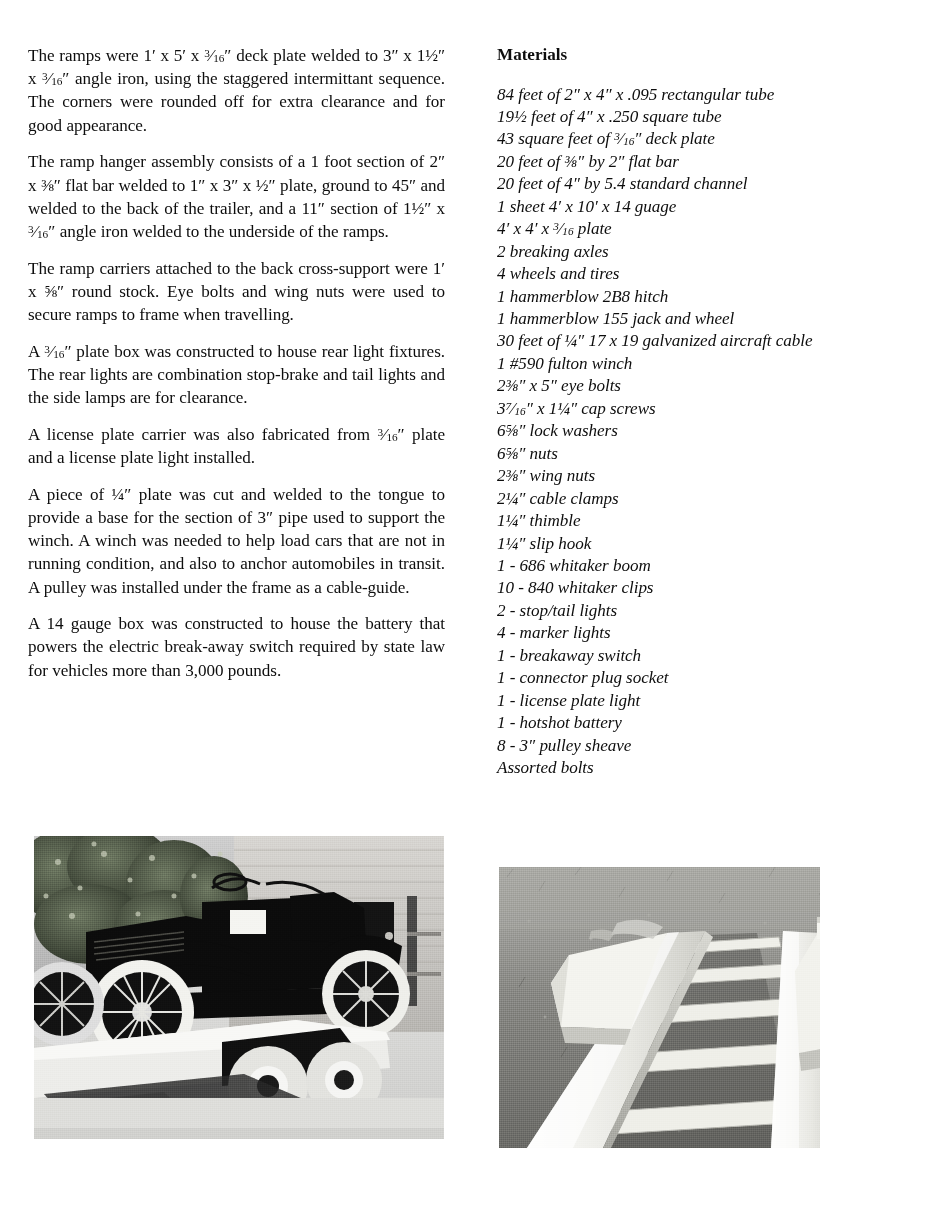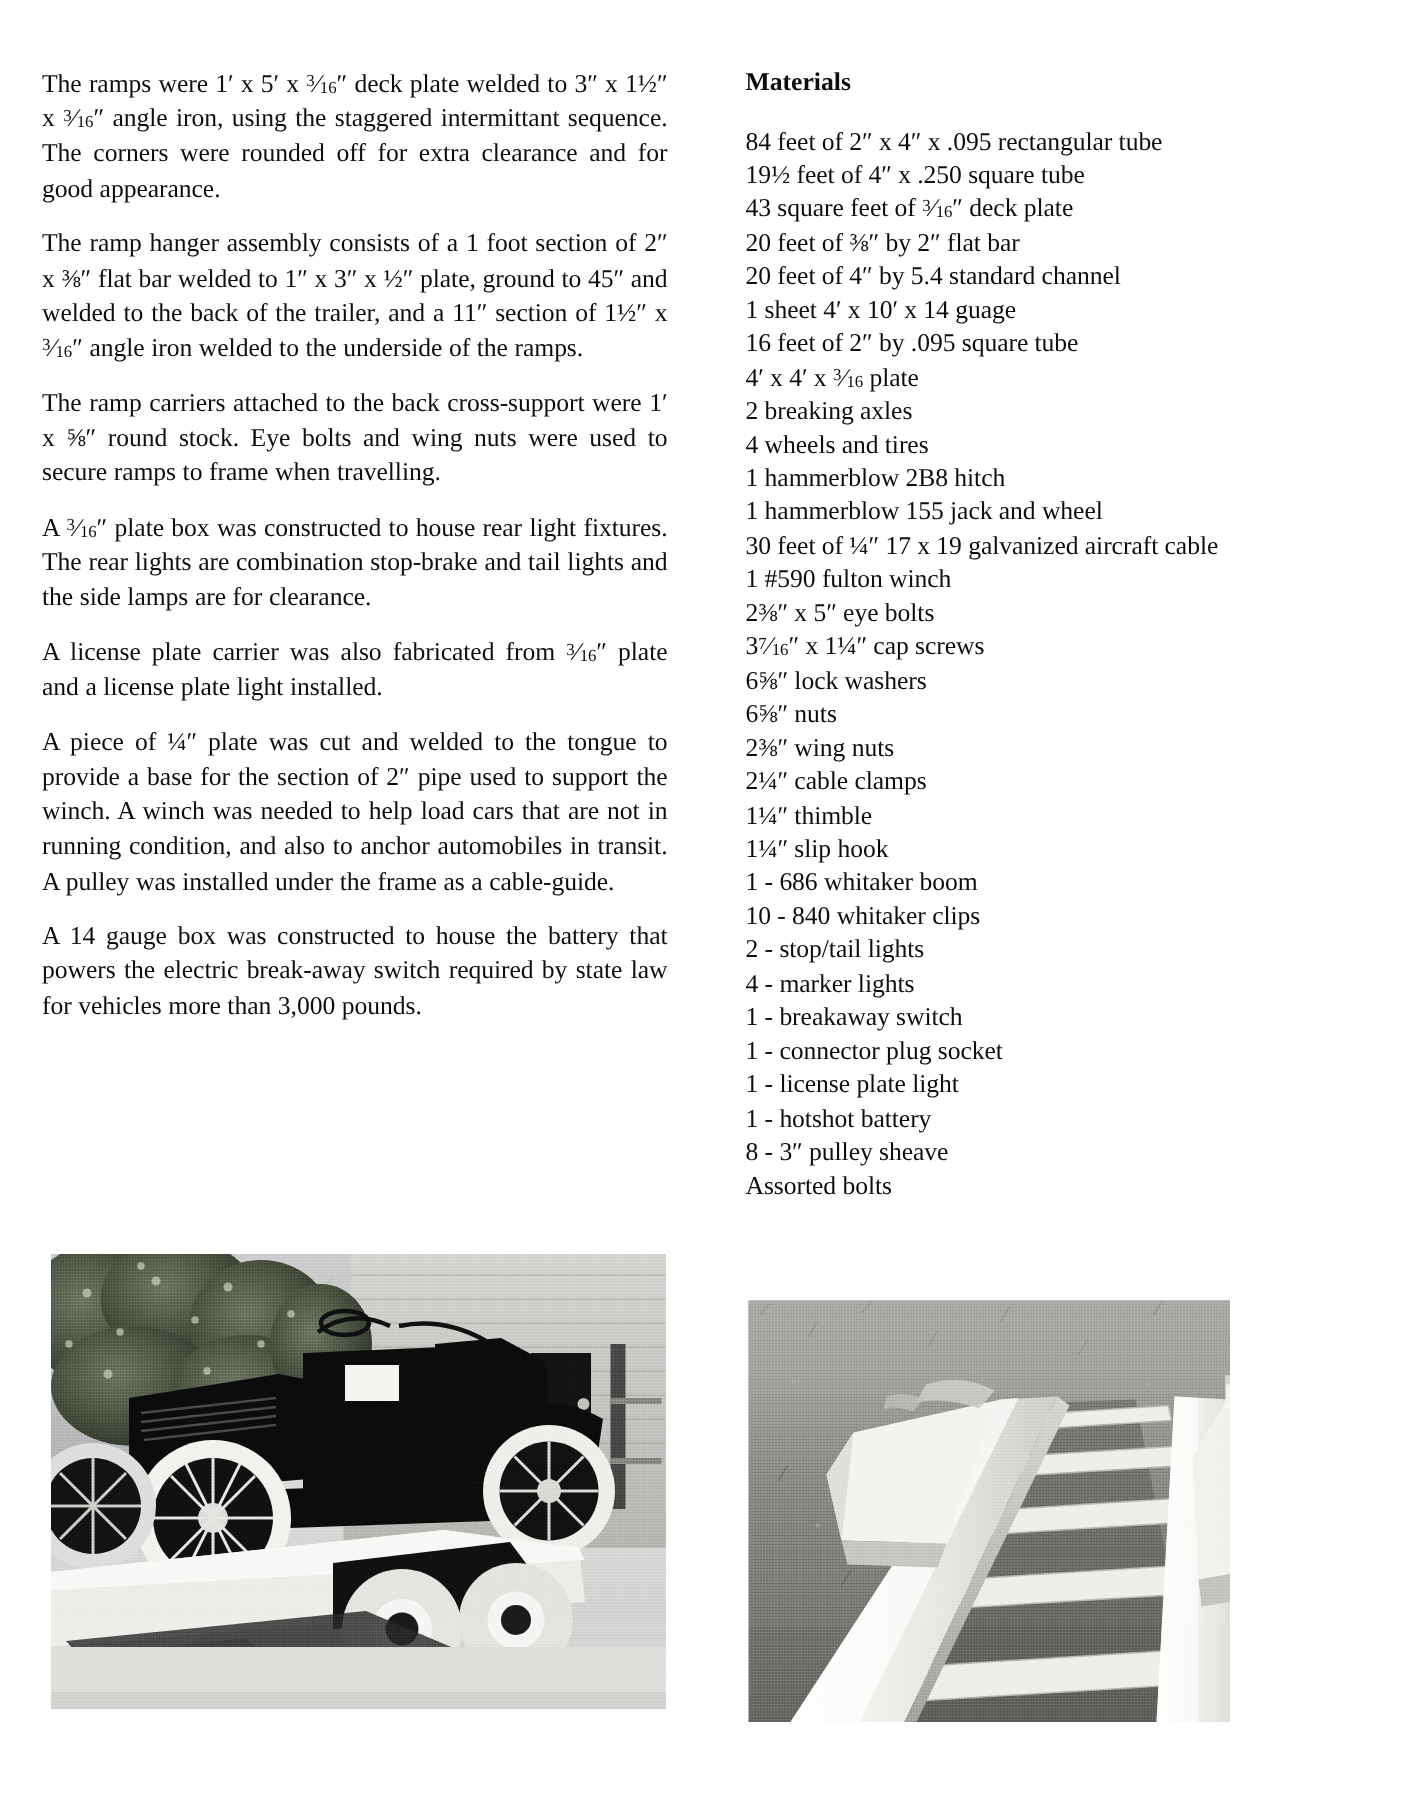--- a/index.html
+++ b/index.html
@@ -52,20 +52,21 @@
   .mat-list {
     list-style: none;
     margin: 0;
     padding: 0;
   }
   .mat-list li {
     font-size: 17.1px;
     line-height: 22.45px;
     white-space: nowrap;
     letter-spacing: -0.05px;
+    font-style: italic;
   }
 
   
   .frac {
     display: inline-block;
     font-size: 0.995em;
     line-height: 1;
     position: relative;
     top: 0;
     white-space: nowrap;
@@ -119,34 +120,33 @@
 <body>
 
 <div class="page">
 
   <div class="col col-left">
     <p class="para">The ramps were 1′ x 5′ x <span class="frac"><sup>3</sup><span class="sl">⁄</span><sub>16</sub></span>″ deck plate welded to 3″ x 1½″ x <span class="frac"><sup>3</sup><span class="sl">⁄</span><sub>16</sub></span>″ angle iron, using the staggered intermittant sequence. The corners were rounded off for extra clearance and for good appearance.</p>
     <p class="para">The ramp hanger assembly consists of a 1 foot section of 2″ x ⅜″ flat bar welded to 1″ x 3″ x ½″ plate, ground to 45″ and welded to the back of the trailer, and a 11″ section of 1½″ x <span class="frac"><sup>3</sup><span class="sl">⁄</span><sub>16</sub></span>″ angle iron welded to the underside of the ramps.</p>
     <p class="para">The ramp carriers attached to the back cross-support were 1′ x ⅝″ round stock. Eye bolts and wing nuts were used to secure ramps to frame when travelling.</p>
     <p class="para">A <span class="frac"><sup>3</sup><span class="sl">⁄</span><sub>16</sub></span>″ plate box was constructed to house rear light fixtures. The rear lights are combination stop-brake and tail lights and the side lamps are for clearance.</p>
     <p class="para">A license plate carrier was also fabricated from <span class="frac"><sup>3</sup><span class="sl">⁄</span><sub>16</sub></span>″ plate and a license plate light installed.</p>
-    <p class="para">A piece of ¼″ plate was cut and welded to the tongue to provide a base for the section of 2″ pipe used to support the winch. A winch was needed to help load cars that are not in running condition, and also to anchor automobiles in transit. A pulley was installed under the frame as a cable-guide.</p>
+    <p class="para">A piece of ¼″ plate was cut and welded to the tongue to provide a base for the section of 3″ pipe used to support the winch. A winch was needed to help load cars that are not in running condition, and also to anchor automobiles in transit. A pulley was installed under the frame as a cable-guide.</p>
     <p class="para">A 14 gauge box was constructed to house the battery that powers the electric break-away switch required by state law for vehicles more than 3,000 pounds.</p>
   </div>
 
   <div class="col col-right">
     <div class="mat-heading">Materials</div>
     <ul class="mat-list">
         <li>84 feet of 2″ x 4″ x .095 rectangular tube</li>
         <li>19½ feet of 4″ x .250 square tube</li>
         <li>43 square feet of <span class="frac"><sup>3</sup><span class="sl">⁄</span><sub>16</sub></span>″ deck plate</li>
         <li>20 feet of ⅜″ by 2″ flat bar</li>
         <li>20 feet of 4″ by 5.4 standard channel</li>
         <li>1 sheet 4′ x 10′ x 14 guage</li>
-        <li>16 feet of 2″ by .095 square tube</li>
         <li>4′ x 4′ x <span class="frac"><sup>3</sup><span class="sl">⁄</span><sub>16</sub></span> plate</li>
         <li>2 breaking axles</li>
         <li>4 wheels and tires</li>
         <li>1 hammerblow 2B8 hitch</li>
         <li>1 hammerblow 155 jack and wheel</li>
         <li>30 feet of ¼″ 17 x 19 galvanized aircraft cable</li>
         <li>1 #590 fulton winch</li>
         <li>2⅜″ x 5″ eye bolts</li>
         <li>3<span class="frac"><sup>7</sup><span class="sl">⁄</span><sub>16</sub></span>″ x 1¼″ cap screws</li>
         <li>6⅝″ lock washers</li>

